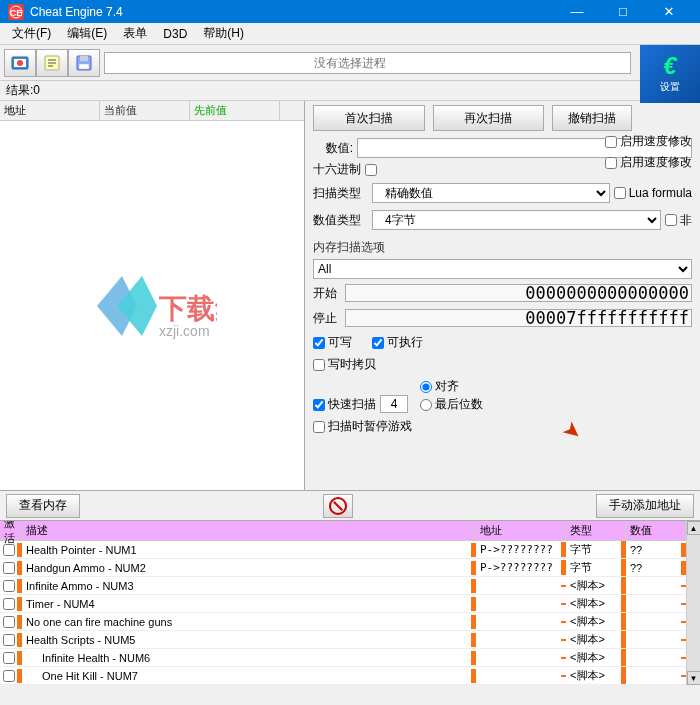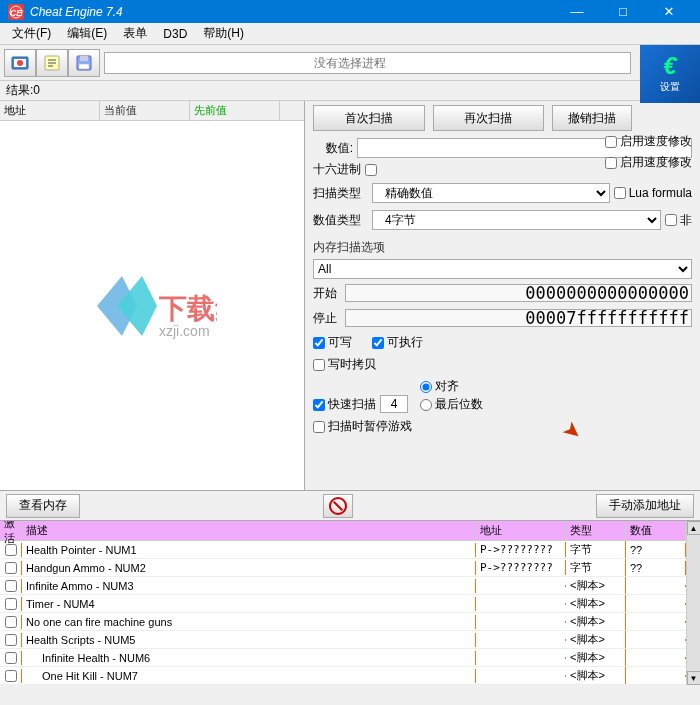--- a/index.html
+++ b/index.html
@@ -19,21 +19,20 @@
       height: 23px;
       display: flex;
       align-items: center;
       padding: 0 8px;
       justify-content: space-between;
     }
     .title-bar-left {
       display: flex;
       align-items: center;
       gap: 6px;
-      font-style: italic;
     }
     .title-bar-icon {
       width: 16px;
       height: 16px;
       background: #e04040;
       border-radius: 2px;
       display: flex;
       align-items: center;
       justify-content: center;
       font-size: 10px;
@@ -401,21 +400,21 @@
     }
     .ct-row {
       display: flex;
       align-items: center;
       height: 18px;
       border-bottom: 1px solid #eee;
     }
     .ct-cell {
       padding: 1px 4px;
       font-size: 11px;
-      border-right: 1px solid #f97316;
+      border-right: 5px solid #f97316;
       overflow: hidden;
       white-space: nowrap;
     }
     .ct-cell.active { width: 22px; display: flex; align-items: center; justify-content: center; }
     .ct-cell.desc { flex: 1; }
     .ct-cell.addr { width: 90px; font-family: monospace; }
     .ct-cell.type { width: 60px; }
     .ct-cell.value { width: 60px; }
     .ct-cell.indented { padding-left: 20px; }
 

